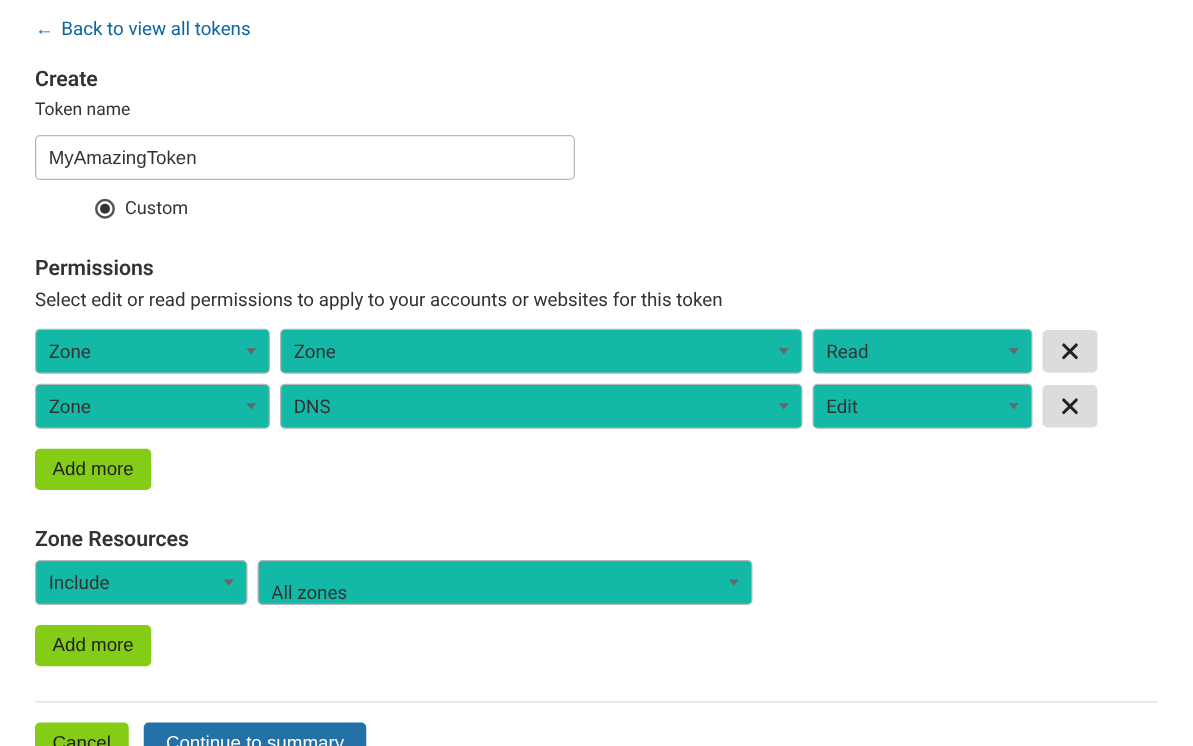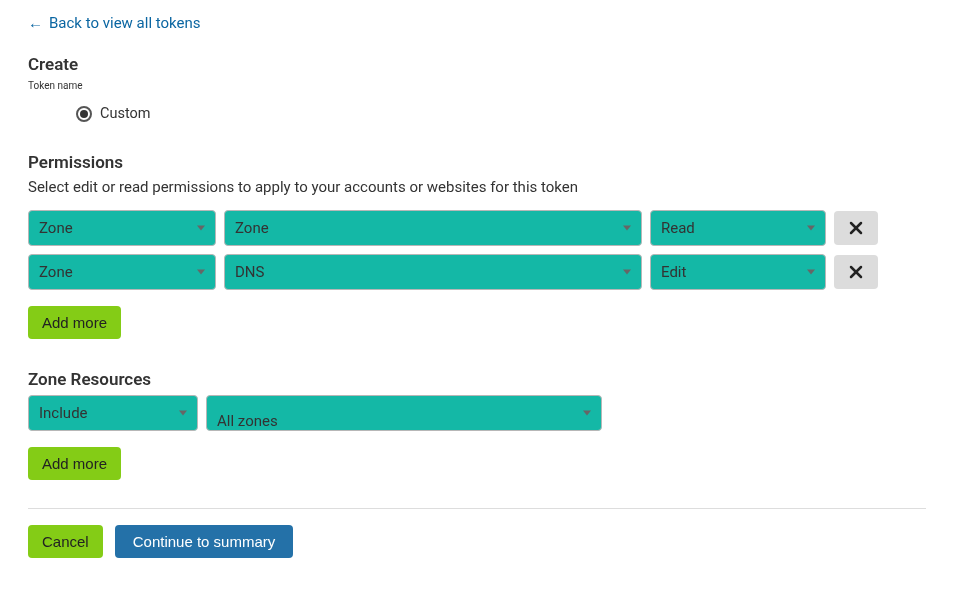--- a/index.html
+++ b/index.html
@@ -25,21 +25,21 @@
   }
   .back-link .arrow {
     font-size: 15px;
   }
   h2.page-title {
     font-size: 17px;
     font-weight: 600;
     margin: 22px 0 6px 0;
   }
   .field-label {
-    font-size: 10px;
+    font-size: 14px;
     margin-bottom: 12px;
     display: block;
   }
   .text-input {
     width: 432px;
     height: 36px;
     border: 1px solid #b7b7b7;
     border-radius: 4px;
     padding: 0 10px;
     font-size: 15px;
@@ -168,20 +168,21 @@
 <div class="page">
 
   <div class="back-link">
     <span class="arrow">←</span>
     <span>Back to view all tokens</span>
   </div>
 
   <h2 class="page-title">Create</h2>
 
   <label class="field-label">Token name</label>
+  <input class="text-input" type="text" value="MyAmazingToken" style="">
 
   <div class="radio-row">
     <label class="radio-item">
       <span class="radio">
           <span class="radio-dot"></span>
         </span>
       <span>Custom</span>
     </label>
   </div>
 

